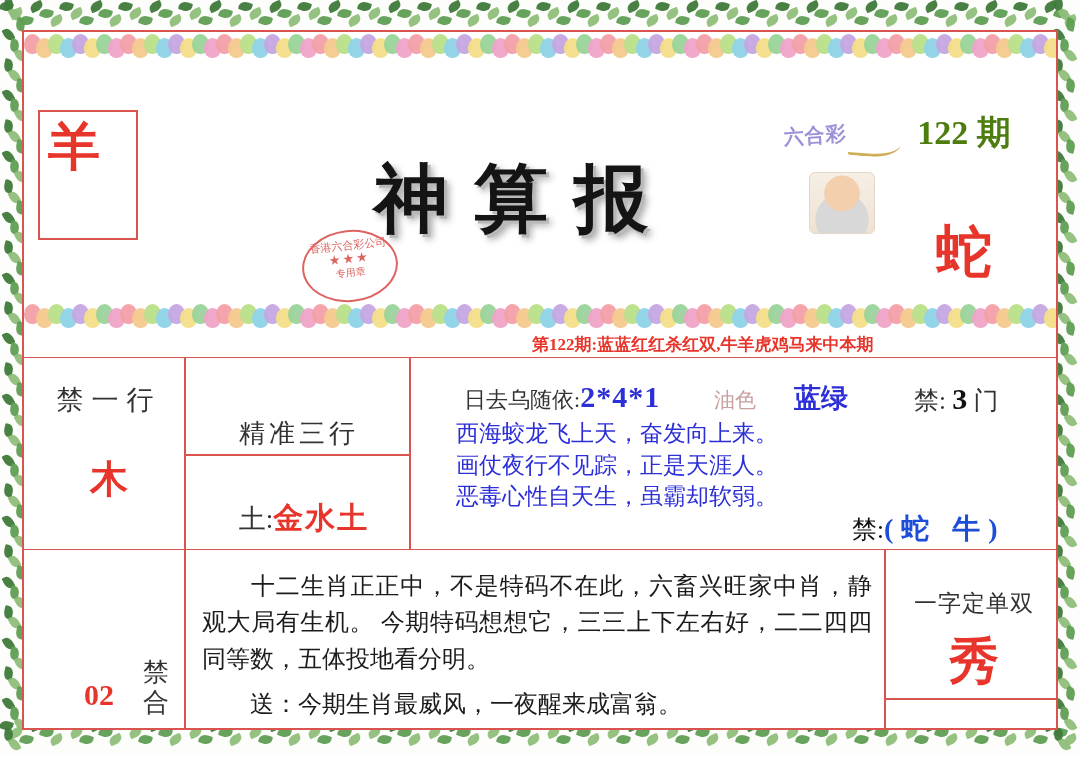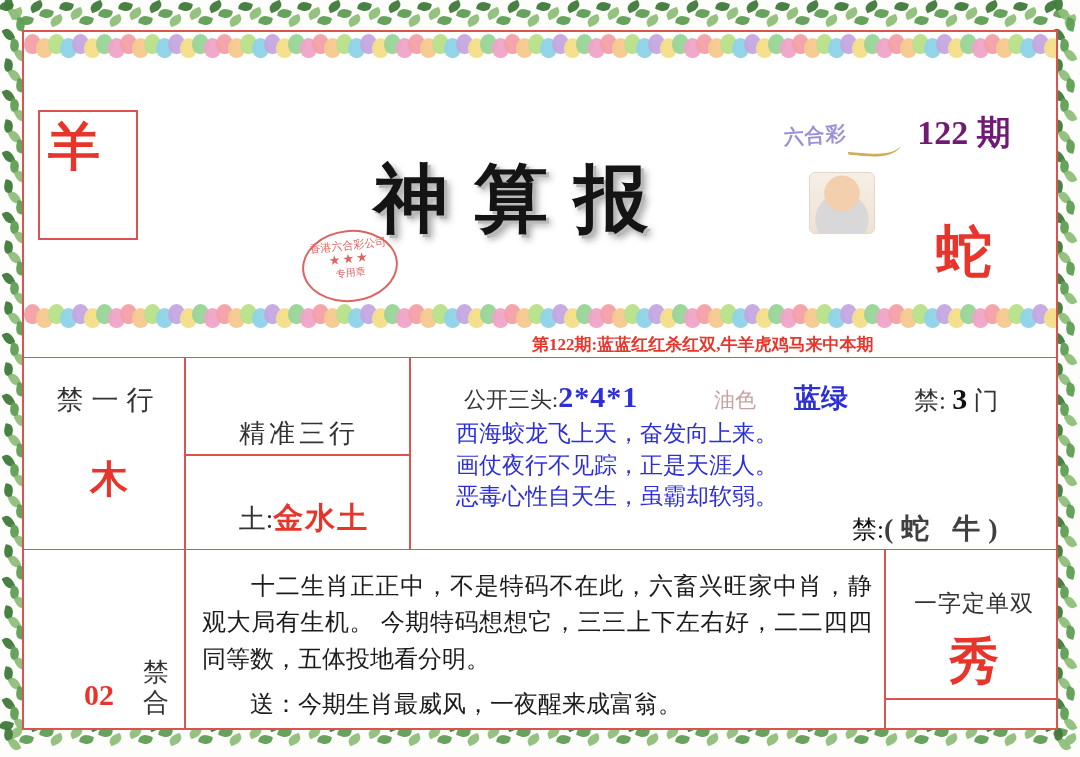--- a/index.html
+++ b/index.html
@@ -168,21 +168,21 @@
       radial-gradient(circle at 50% 78%, #d8d8d8 0 46%, rgba(216,216,216,0) 48%),
       linear-gradient(#f6efe6, #efe2d2);
     border: 1px solid #e3d7c7;
   }
   .issue-no {
     position: absolute;
     left: 860px;
     top: 50px;
     width: 160px;
     text-align: center;
-    color: #701a75;
+    color: #4d7c0f;
     font-weight: bold;
     font-size: 34px;
   }
   .zodiac-right {
     position: absolute;
     left: 860px;
     top: 155px;
     width: 160px;
     text-align: center;
     font-size: 56px;
@@ -269,21 +269,21 @@
     position: absolute; left: 890px; top: 24px; font-size: 25px; color: #333;
   }
   .jin-men b { font-size: 30px; color: #111; }
   .poem {
     position: absolute; left: 432px; top: 60px; width: 420px;
     font-size: 23px; line-height: 1.38; color: #2d2fd6;
   }
   .jin-sx {
     position: absolute; left: 828px; top: 152px; font-size: 25px; color: #111; white-space: nowrap;
   }
-  .jin-sx b { color: #404040; font-size: 28px; letter-spacing: 8px; }
+  .jin-sx b { color: #1d4ed8; font-size: 28px; letter-spacing: 8px; }
 
   
   .bot {
     position: absolute;
     left: 0;
     top: 518px;
     width: 100%;
     height: 180px;
   }
   .bot .vline-1 {
@@ -912,21 +912,21 @@
 
       <div class="ban-yixing">禁一行</div>
       <div class="ban-el">木</div>
 
       <div class="jingzhun">精准三行</div>
       <div class="tu-line">
         <span>土:</span><b>金水土</b>
       </div>
 
       <div class="santou">
-        <span>公开三头:</span><b>2*4*1</b>
+        <span>日去乌随依:</span><b>2*4*1</b>
       </div>
       <div class="youse">油色</div>
       <div class="youse-val">蓝绿</div>
       <div class="jin-men">
         <span>禁:</span>
         <b>3</b>
         <span>门</span>
       </div>
 
       <div class="poem">

